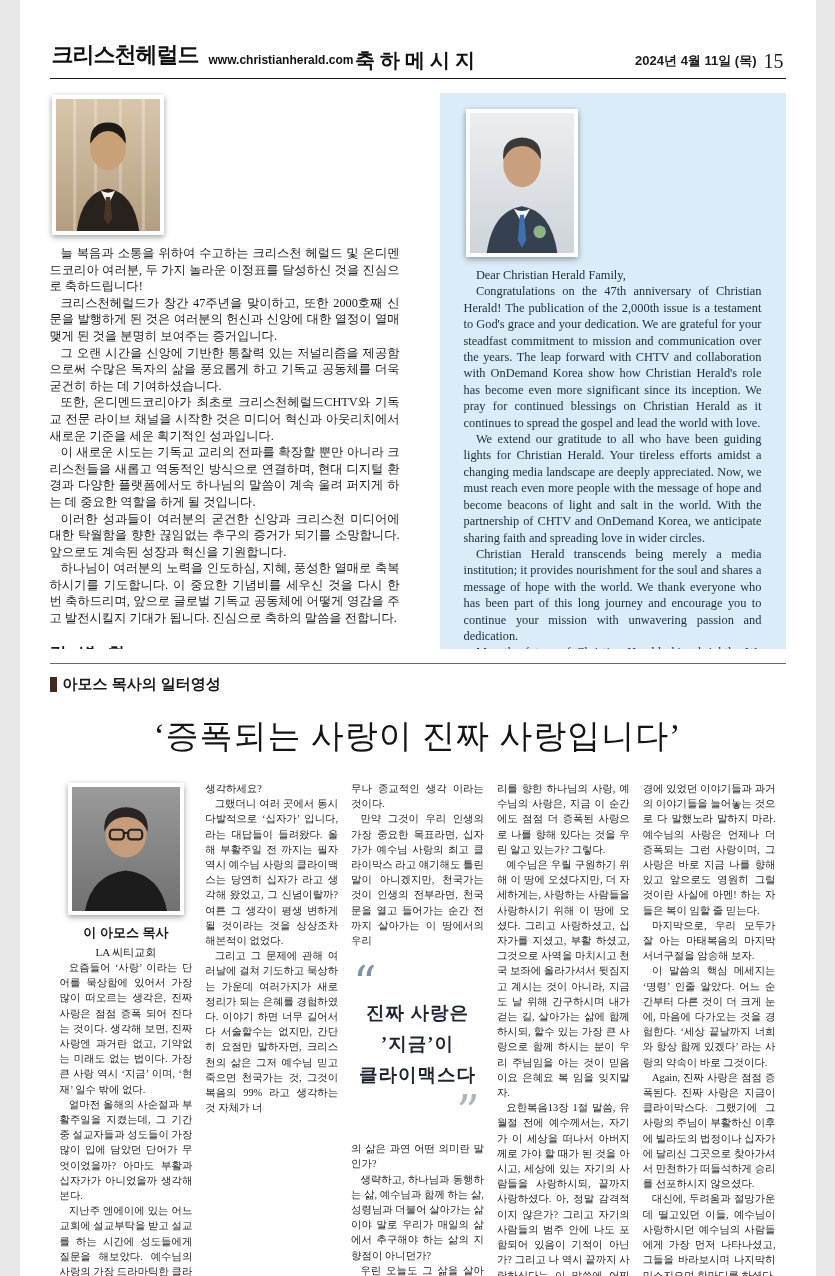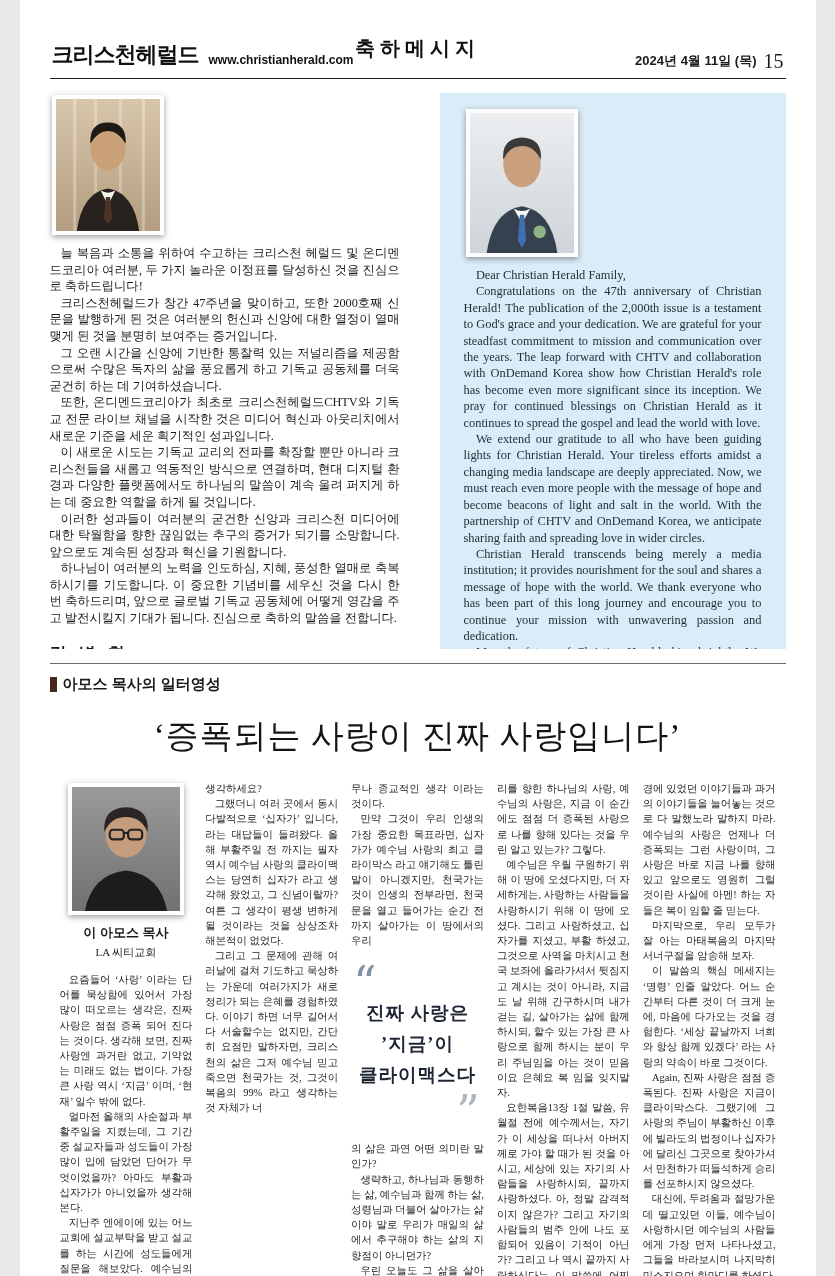--- a/index.html
+++ b/index.html
@@ -11,21 +11,21 @@
   }
   
   .header { position:relative; display:flex; align-items:flex-end;
     justify-content:space-between; padding:40px 32px 8px; }
   .h-left { display:flex; align-items:flex-end; gap:10px; }
   .logo { font-family:"Liberation Sans",sans-serif; font-weight:bold;
     font-size:22px; letter-spacing:-1px; color:#111; }
   .url { font-family:"Liberation Sans",sans-serif; font-weight:bold;
     font-size:12px; padding-bottom:3px; color:#111; }
   .h-center { position:absolute; left:50%; transform:translateX(-50%);
-    bottom:16px; font-family:"Liberation Sans",sans-serif; font-weight:bold;
+    bottom:4px; font-family:"Liberation Sans",sans-serif; font-weight:bold;
     font-size:20px; letter-spacing:5px; color:#111; }
   .h-right { display:flex; align-items:flex-end; gap:7px;
     font-family:"Liberation Sans",sans-serif; font-weight:bold; font-size:13px; }
   .pageno { font-family:"Liberation Serif",serif; font-weight:normal;
     font-size:20px; line-height:0.9; }
   .header-rule { border-top:1.5px solid #1c1c1c; margin:0 30px; }
 
   
   .messages { display:flex; gap:40px; padding:14px 30px 0; height:570px; overflow:hidden; }
   .photo { border:4px solid #fff; box-shadow:0 2px 6px rgba(0,0,0,.38); background:#ccc; }
@@ -56,21 +56,21 @@
   .columns { display:flex; gap:13px; padding:12px 40px 0; height:512px; overflow:hidden; }
   .col { flex:1; min-width:0; }
   .col p { font-size:10.4px; line-height:15.2px; text-align:justify;
     text-indent:0.9em; word-break:break-all; color:#222; }
   .col p.cont { text-indent:0; }
 
   .photo-amos { width:116px; height:132px; margin:2px auto 9px; }
   .caption-name { text-align:center; font-family:"Liberation Sans",sans-serif;
     font-weight:bold; font-size:13px; }
   .caption-church { text-align:center; font-size:11px; margin-top:3px; }
-  .col1-first { margin-top:12px; }
+  .col1-first { margin-top:0; }
 
   .pullquote { margin:18px 0 16px; text-align:center; }
   .oq { display:block; text-align:left; font-size:46px; line-height:34px; height:32px;
     color:#7f94a8; font-family:"DejaVu Serif",serif; padding-left:2px; }
   .pq-line { font-size:18.5px; line-height:31px; font-weight:bold;
     letter-spacing:1px; color:#1e2633; }
   .cq { display:block; text-align:right; font-size:46px; line-height:42px; height:34px;
     color:#aeb6bd; font-family:"DejaVu Serif",serif; padding-right:4px; }
 </style>
 </head>

